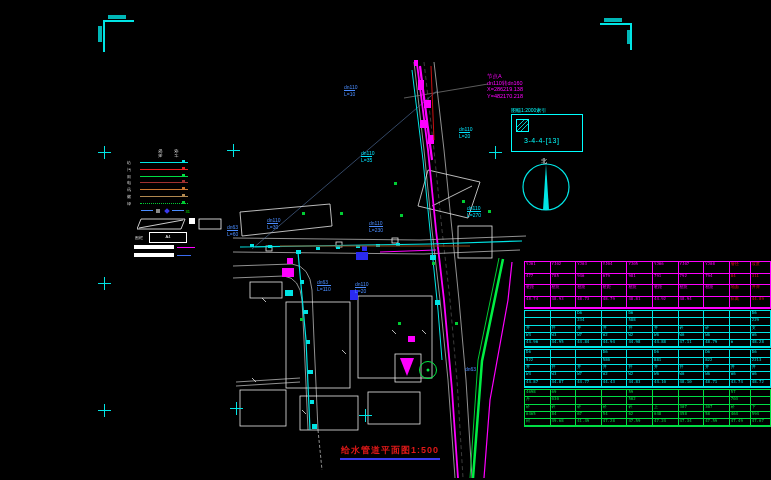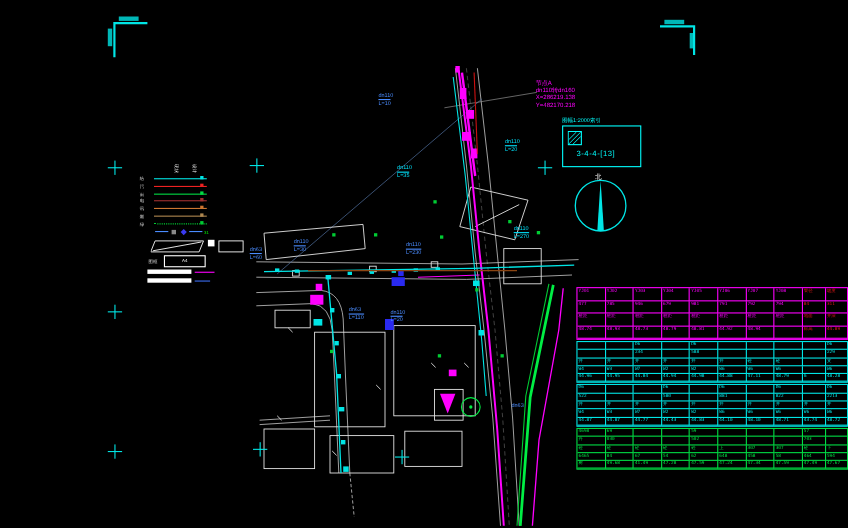--- a/index.html
+++ b/index.html
@@ -471,14 +471,18 @@
         <div class="cell" style="color: rgb(0, 221, 68); border-color: rgb(0, 221, 68);">47.28</div>
         <div class="cell" style="color: rgb(0, 221, 68); border-color: rgb(0, 221, 68);">47.59</div>
         <div class="cell" style="color: rgb(0, 221, 68); border-color: rgb(0, 221, 68);">47.24</div>
         <div class="cell" style="color: rgb(0, 221, 68); border-color: rgb(0, 221, 68);">47.34</div>
         <div class="cell" style="color: rgb(0, 221, 68); border-color: rgb(0, 221, 68);">47.59</div>
         <div class="cell" style="color: rgb(0, 221, 68); border-color: rgb(0, 221, 68);">47.49</div>
         <div class="cell" style="color: rgb(0, 221, 68); border-color: rgb(0, 221, 68);">47.67</div>
       </div>
     </div>
 
+  <div class="dwg-title">
+    <div class="txt">给水管道平面图1:500</div>
+    <div class="ul"></div>
+  </div>
 
 </div>
 
 </body></html>

